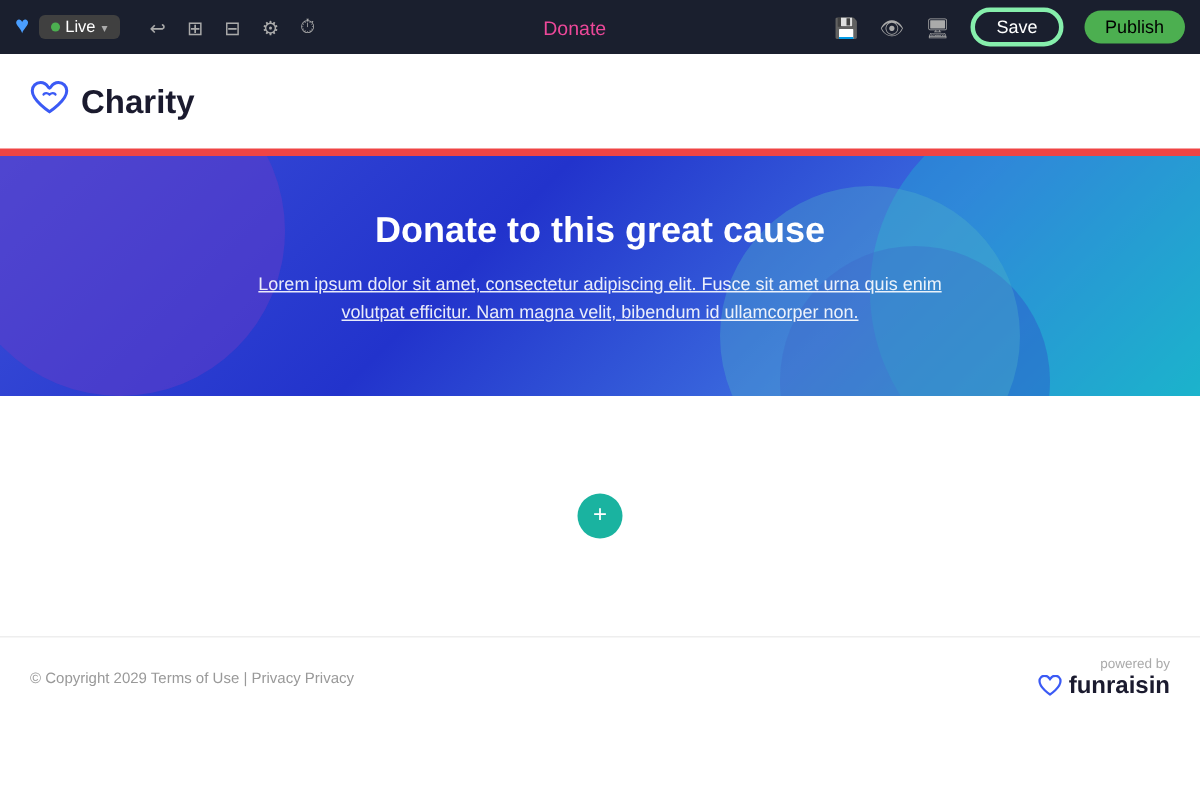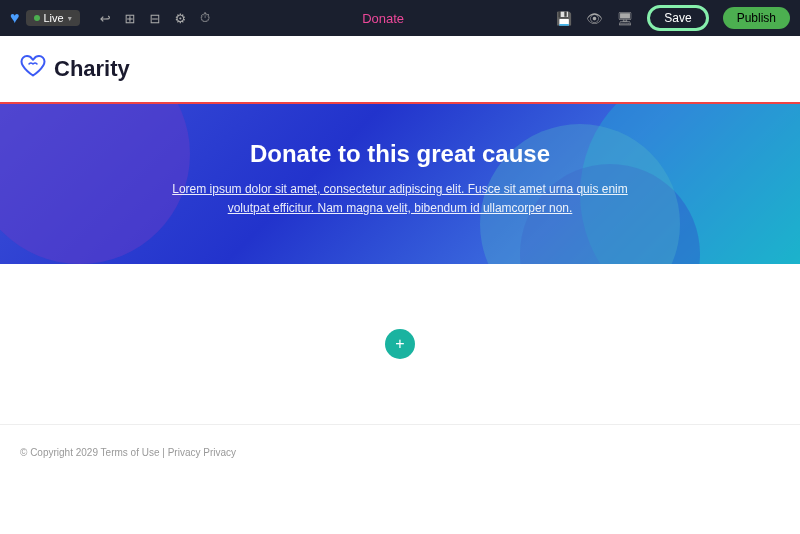--- a/index.html
+++ b/index.html
@@ -91,21 +91,21 @@
       cursor: pointer;
     }
 
     
     .site-header {
       display: flex;
       align-items: center;
       padding: 0 20px;
       height: 68px;
       background: #fff;
-      border-bottom: 2px solid #ef4444;
+      border-bottom: 5px solid #ef4444;
     }
     .site-logo {
       display: flex;
       align-items: center;
       gap: 8px;
     }
     .site-logo-icon {
       color: #3b5af5;
       font-size: 22px;
     }
@@ -307,13 +307,24 @@
   <button class="add-section-btn">+</button>
 </div>
 
 <div class="site-footer">
   <div class="footer-copyright">
     <span>© Copyright 2029</span>
     <a href="#">Terms of Use</a>
     <span> | </span>
     <a href="#">Privacy Privacy</a>
   </div>
+  <div class="footer-powered">
+    <span class="powered-label">powered by</span>
+    <div class="funraisin-logo">
+      <span class="funraisin-heart">
+        <svg width="16" height="14" viewBox="0 0 16 14" fill="none" xmlns="http://www.w3.org/2000/svg">
+          <path d="M8 13C8 13 1 8.5 1 4C1 2.07 2.57 0.5 4.5 0.5C5.88 0.5 7.08 1.27 7.69 2.4C7.79 2.6 7.9 2.77 8 2.88C8.1 2.77 8.21 2.6 8.31 2.4C8.92 1.27 10.12 0.5 11.5 0.5C13.43 0.5 15 2.07 15 4C15 8.5 8 13 8 13Z" stroke="#3b5af5" stroke-width="1.5" fill="none"></path>
+        </svg>
+      </span>
+      <span>funraisin</span>
+    </div>
+  </div>
 </div>
 
 </body></html>

